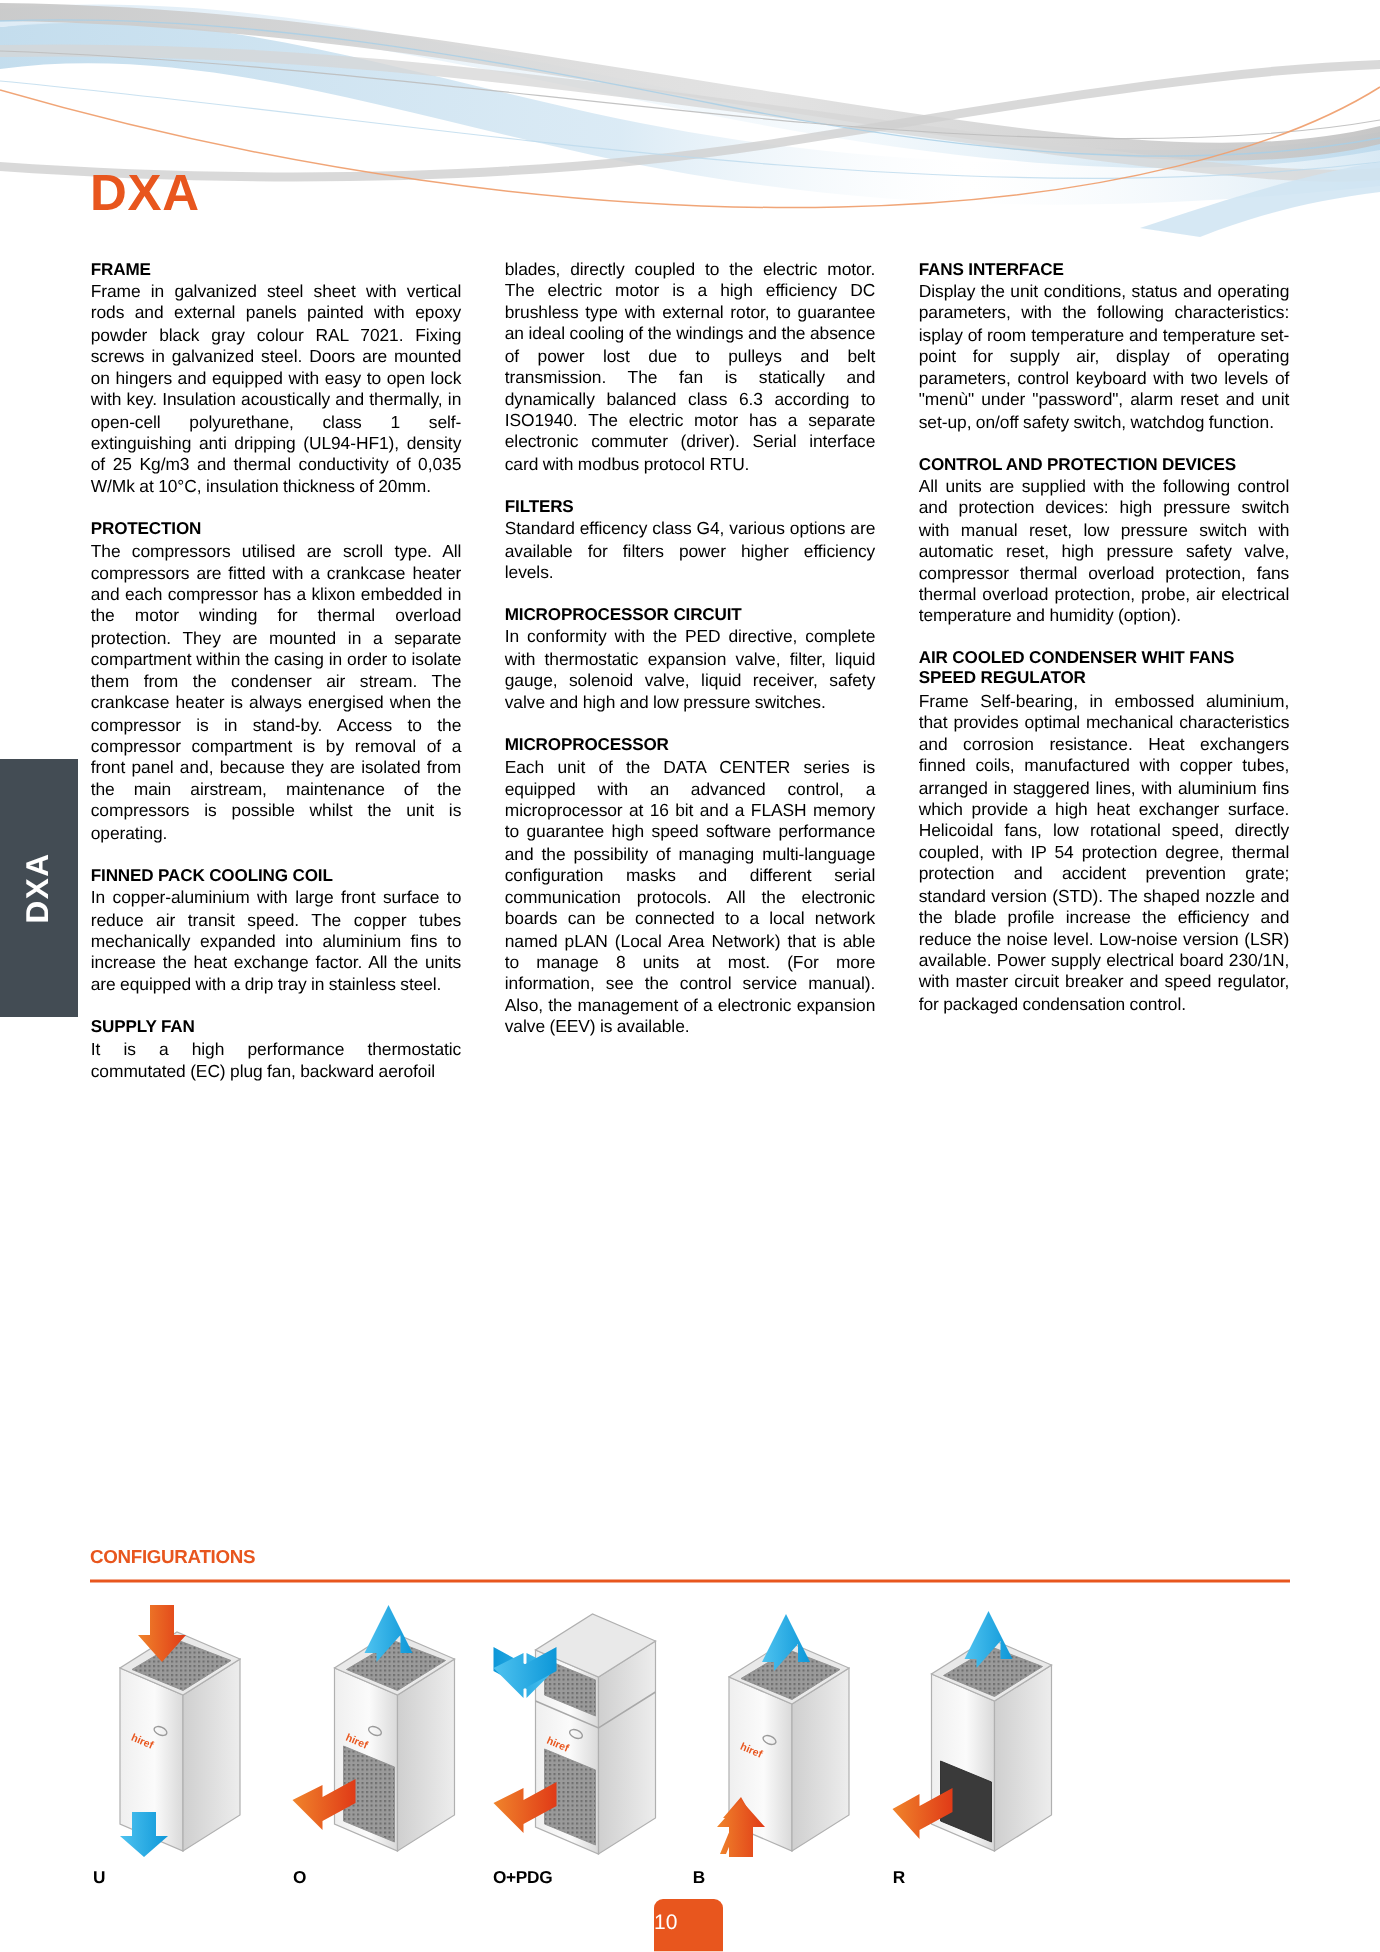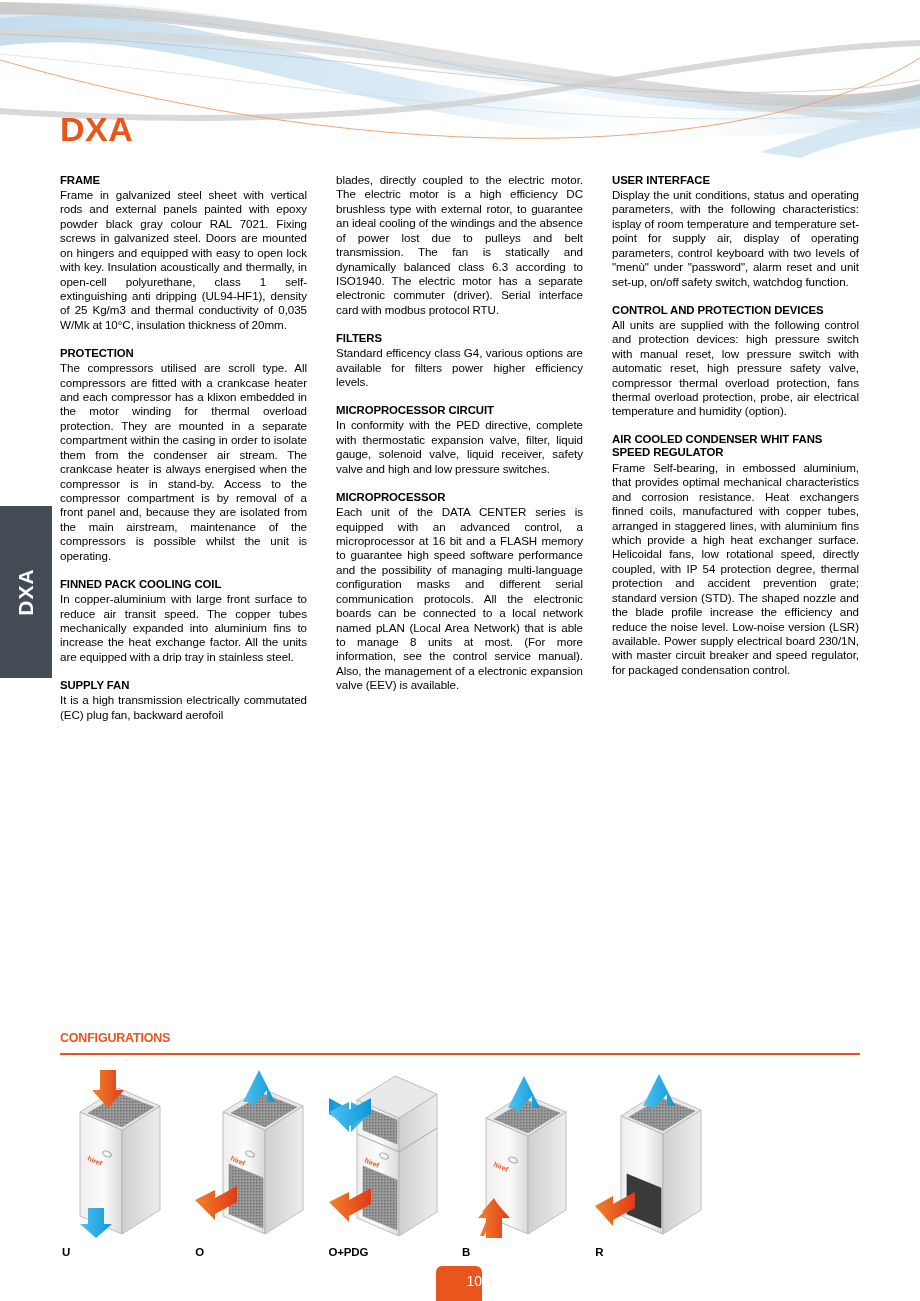--- a/index.html
+++ b/index.html
@@ -64,20 +64,21 @@
   }
 
   
   .columns {
     position: absolute;
     left: 60px;
     top: 173px;
     width: 800px;
     display: flex;
     gap: 29px;
+    justify-content: center;
   }
   .col {
     width: 247px;
   }
   .sec-head {
     font-size: 11.4px;
     font-weight: bold;
     line-height: 14px;
     margin: 0 0 1px 0;
     letter-spacing: -0.1px;
@@ -147,21 +148,21 @@
   .page-number {
     position: absolute;
     left: 436px;
     top: 1266px;
     width: 46px;
     height: 35px;
     background: #E8561E;
     border-radius: 6px 6px 0 0;
     color: #ffffff;
     font-size: 14px;
-    text-align: right;
+    text-align: left;
     line-height: 31px;
   }
 </style>
 </head>
 <body>
 
 <div class="header-band">
   <svg width="920" height="160" viewBox="0 0 920 160" xmlns="http://www.w3.org/2000/svg">
     <defs>
       <linearGradient id="blueFill" x1="0" y1="0" x2="1" y2="0">
@@ -224,21 +225,21 @@
     <div class="sec">
       <div class="sec-head">PROTECTION</div>
       <p class="sec-body">The compressors utilised are scroll type. All compressors are fitted  with a crankcase heater and each compressor has a klixon embedded in the motor winding for thermal overload protection. They are mounted in a separate compartment within the casing in order to isolate them from the condenser air stream. The crankcase heater is always energised when the compressor is in stand-by. Access to the compressor compartment is by removal of a front panel and, because they are isolated from the main airstream, maintenance of the compressors is possible whilst the unit is operating.</p>
     </div>
     <div class="sec">
       <div class="sec-head">FINNED PACK COOLING COIL</div>
       <p class="sec-body">In copper-aluminium with large front surface to reduce air transit speed. The copper tubes mechanically expanded into aluminium fins to increase the heat exchange factor. All the units are equipped with a drip tray in stainless steel.</p>
     </div>
     <div class="sec tight">
       <div class="sec-head">SUPPLY FAN</div>
-      <p class="sec-body">It is a high transmission electrically commutated (EC) plug fan, backward aerofoil</p>
+      <p class="sec-body">It is a high performance thermostatic commutated (EC) plug fan, backward aerofoil</p>
     </div>
   </div>
 
   <div class="col">
     <div class="sec">
       <p class="sec-body">blades, directly coupled to the electric motor.   The electric motor is a high efficiency DC brushless type with external rotor, to guarantee an ideal cooling of the windings and the absence of power lost due to pulleys and belt transmission. The fan is statically and dynamically balanced class 6.3 according to ISO1940. The electric motor has a separate electronic commuter (driver). Serial interface card with modbus protocol RTU.</p>
     </div>
     <div class="sec">
       <div class="sec-head">FILTERS</div>
       <p class="sec-body">Standard efficency class G4, various options are available for filters power higher efficiency levels.</p>
@@ -248,21 +249,21 @@
       <p class="sec-body">In conformity with the PED directive, complete with thermostatic expansion valve, filter, liquid gauge, solenoid valve, liquid receiver, safety valve and high and low pressure switches.</p>
     </div>
     <div class="sec tight">
       <div class="sec-head">MICROPROCESSOR</div>
       <p class="sec-body">Each unit of the DATA CENTER series is equipped with an advanced control, a microprocessor at 16 bit and a FLASH memory to guarantee high speed software performance and the possibility of managing multi-language configuration masks and different serial communication protocols. All the electronic boards can be connected to a local network named pLAN (Local Area Network) that is able to manage 8 units at most.  (For more information, see the control service manual). Also, the management of a electronic expansion valve (EEV) is available.</p>
     </div>
   </div>
 
   <div class="col">
     <div class="sec">
-      <div class="sec-head">USER INTERFACE</div>
+      <div class="sec-head">FANS INTERFACE</div>
       <p class="sec-body">Display the unit conditions, status and operating parameters, with the following characteristics: isplay of room temperature and temperature set-point for supply air, display of operating parameters, control keyboard with two levels of  "menù" under "password", alarm reset and unit set-up, on/off safety switch, watchdog function.</p>
     </div>
     <div class="sec">
       <div class="sec-head">CONTROL AND PROTECTION DEVICES</div>
       <p class="sec-body">All units are supplied with the following control and protection devices: high pressure switch with manual reset, low pressure switch with automatic reset, high pressure safety valve, compressor thermal overload protection, fans thermal overload protection, probe, air electrical temperature and humidity (option).</p>
     </div>
     <div class="sec tight">
       <div class="sec-head two-line">AIR COOLED CONDENSER WHIT FANS SPEED REGULATOR</div>
       <p class="sec-body">Frame Self-bearing, in embossed aluminium, that provides optimal mechanical characteristics and corrosion resistance. Heat exchangers finned coils, manufactured with copper tubes, arranged in staggered lines, with aluminium fins which provide a high heat exchanger surface. Helicoidal fans, low rotational speed, directly coupled, with IP 54 protection degree, thermal protection and accident prevention grate; standard version (STD). The shaped nozzle and the blade profile increase the efficiency and reduce the noise level. Low-noise version (LSR) available.   Power supply electrical board 230/1N, with master circuit breaker and speed regulator, for packaged condensation control.</p>
     </div>

